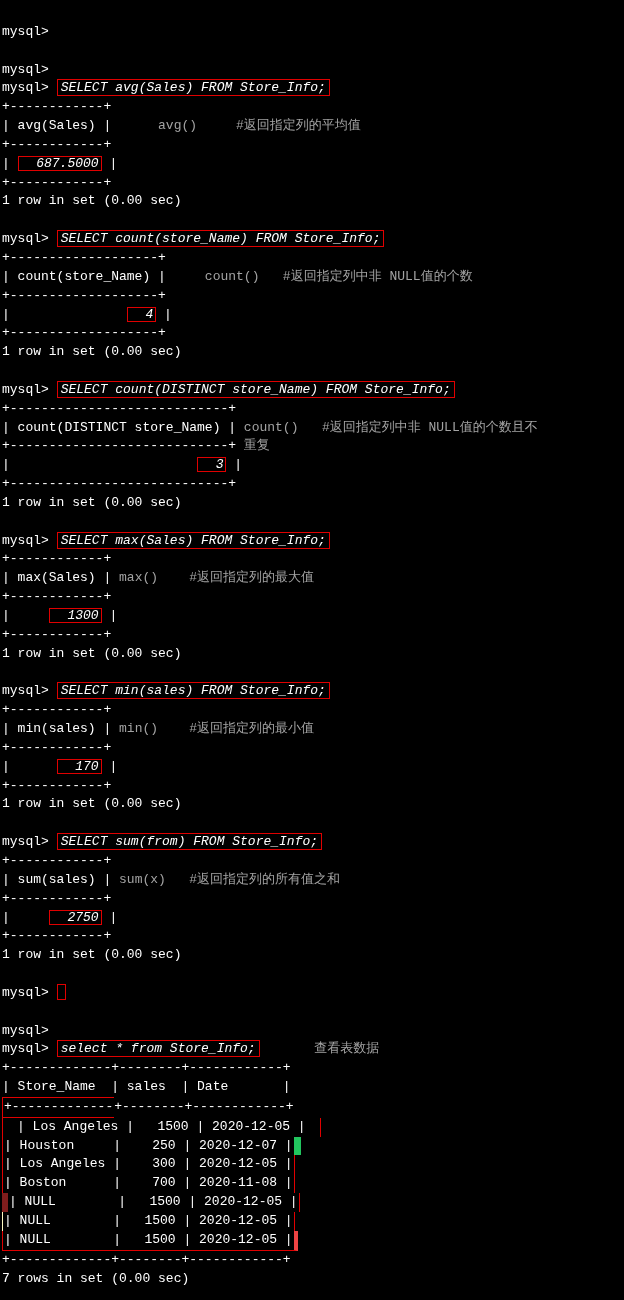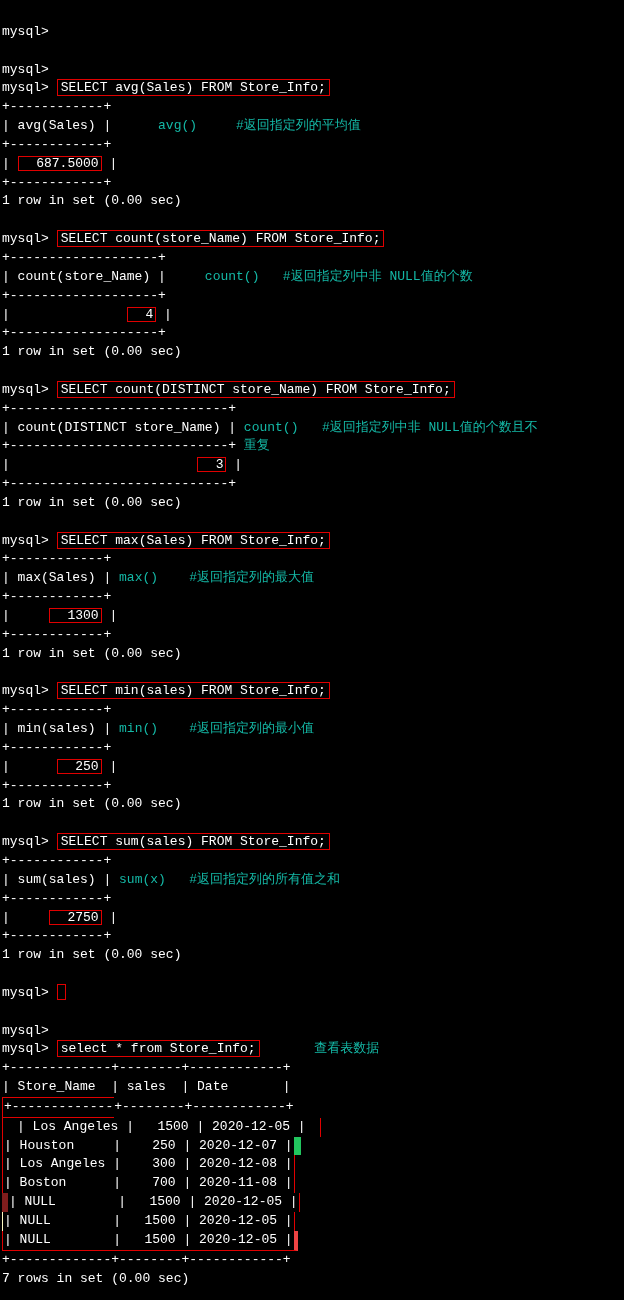--- a/index.html
+++ b/index.html
@@ -10,26 +10,27 @@
     font-family: "Consolas", "Courier New", monospace;
     font-size: 13px;
     line-height: 1.45;
     width: 624px;
   }
   .terminal {
     padding: 4px 2px;
     white-space: pre;
     position: relative;
   }
-  .annot { color: #14b8a6; }
+  .annot { color: #a3a3a3; }
   .box-red {
     border: 1px solid #e00000;
     display: inline-block;
     padding: 0 2px;
     line-height: 1.0;
+    font-style: italic;
   }
   .box-red.big { padding: 1px 3px; }
   .cursor-white-box {
     border: 1px solid #e00000;
     display: inline-block;
     width: 7px;
     height: 14px;
     vertical-align: middle;
   }
 </style>
@@ -69,42 +70,42 @@
 <span>| max(Sales) |</span> <span class="annot">max()</span>    <span class="annot">#返回指定列的最大值</span>
 <span>+------------+</span>
 |     <span class="box-red">  <span>1300</span></span> |
 <span>+------------+</span>
 <span>1 row in set (0.00 sec)</span>
 
 <span>mysql&gt;</span> <span class="box-red big">SELECT min(sales) FROM Store_Info;</span>
 <span>+------------+</span>
 <span>| min(sales) |</span> <span class="annot">min()</span>    <span class="annot">#返回指定列的最小值</span>
 <span>+------------+</span>
-|      <span class="box-red">  <span>250</span></span> |
+|      <span class="box-red">  <span>170</span></span> |
 <span>+------------+</span>
 <span>1 row in set (0.00 sec)</span>
 
-<span>mysql&gt;</span> <span class="box-red big">SELECT sum(sales) FROM Store_Info;</span>
+<span>mysql&gt;</span> <span class="box-red big">SELECT sum(from) FROM Store_Info;</span>
 <span>+------------+</span>
 <span>| sum(sales) |</span> <span class="annot">sum(x)</span>   <span class="annot">#返回指定列的所有值之和</span>
 <span>+------------+</span>
 |     <span class="box-red">  <span>2750</span></span> |
 <span>+------------+</span>
 <span>1 row in set (0.00 sec)</span>
 
 <span>mysql&gt;</span> <span class="cursor-white-box"></span>
 
 <span>mysql&gt;</span>
 <span>mysql&gt;</span> <span class="box-red big">select * from Store_Info;</span>       <span class="annot">查看表数据</span>
 <span>+-------------+--------+------------+</span>
 <span>| Store_Name  | sales  | Date       |</span>
 <span style="border:1px solid #e00000;border-right:none;display:inline-block;padding:0 1px">+-------------</span>+--------+------------+
 <span style="border-left:1px solid #e00000;border-right:1px solid #e00000;display:inline-block;padding:0 14px">| <span>Los Angeles |   1500 | 2020-12-05 |</span></span>
 <span style="border-left:1px solid #e00000;border-right:7px solid #22c55e;display:inline-block;padding:0 1px">| <span>Houston     |    250 | 2020-12-07 |</span></span>
-<span style="border-left:1px solid #e00000;border-right:1px solid #e00000;display:inline-block;padding:0 1px">| <span>Los Angeles |    300 | 2020-12-08 |</span></span>
+<span style="border-left:1px solid #e00000;border-right:1px solid #e00000;display:inline-block;padding:0 1px">| <span>Los Angeles |    300 | 2020-12-05 |</span></span>
 <span style="border-left:1px solid #e00000;border-right:1px solid #e00000;display:inline-block;padding:0 1px">| <span>Boston      |    700 | 2020-11-08 |</span></span>
 <span style="border-left:6px solid #7f1d1d;border-right:1px solid #e00000;display:inline-block;padding:0 1px">| <span>NULL        |   1500 | 2020-12-05 |</span></span>
 <span style="border-left:1px solid #fef9c3;border-right:1px solid #e00000;display:inline-block;padding:0 1px">| <span>NULL        |   1500 | 2020-12-05 |</span></span>
 <span style="border-left:1px solid #e00000;border-bottom:1px solid #e00000;border-right:4px solid #ef4444;display:inline-block;padding:0 1px">| <span>NULL        |   1500 | 2020-12-05 |</span></span>
 <span>+-------------+--------+------------+</span>
 <span>7 rows in set (0.00 sec)</span>
 
  
 
   

